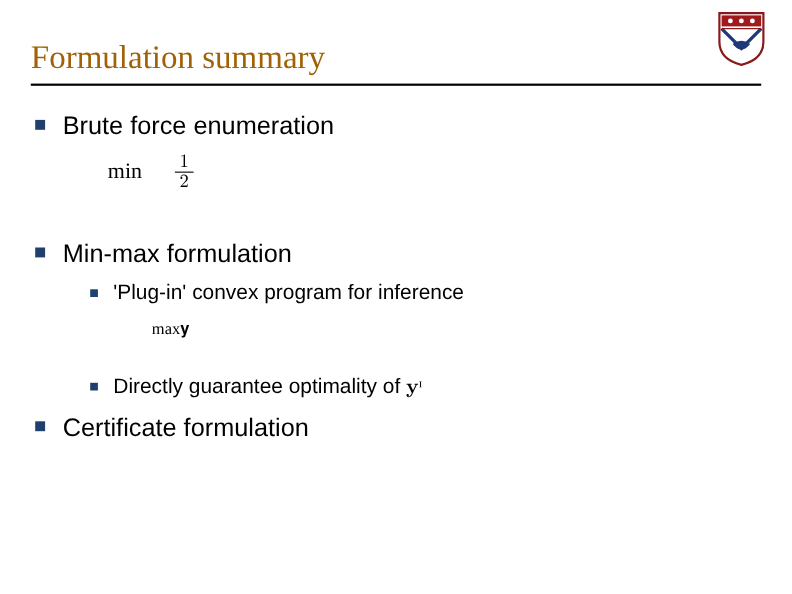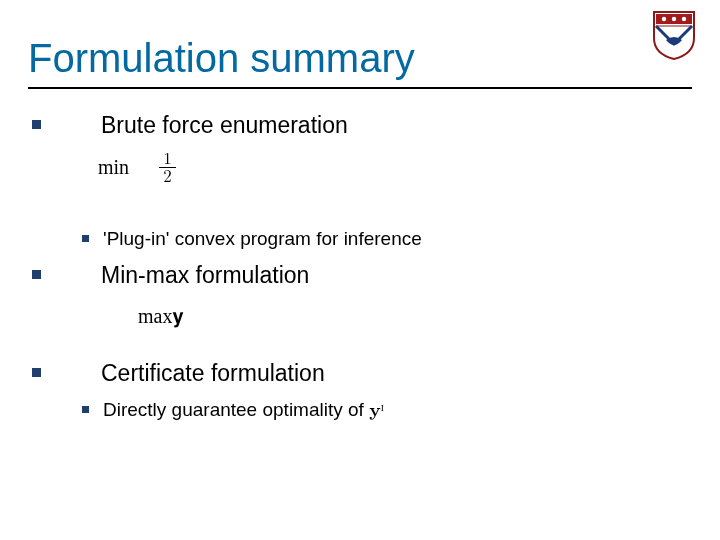--- a/index.html
+++ b/index.html
@@ -20,41 +20,42 @@
     padding: 36px 28px 20px 28px;
   }
   .logo {
     position: absolute;
     top: 10px;
     right: 24px;
     width: 44px;
     height: 50px;
   }
   .title {
-    font-size: 40px;
+    font-size: 30px;
     font-weight: 400;
-    color: #0369a1;
+    color: #a16207;
     margin: 0 0 6px 0;
+    font-family: Liberation Serif, serif;
   }
   .title-rule {
     border: none;
     border-top: 2px solid #000;
     margin: 0 0 22px 0;
   }
   .bullet-list {
     list-style: none;
     margin: 0;
     padding: 0;
   }
   .bullet-item {
     display: flex;
     align-items: flex-start;
     margin-bottom: 10px;
   }
-  .bullet-item.l1 { padding-left: 4px; gap: 44px; }
+  .bullet-item.l1 { padding-left: 4px; }
   .bullet-item.l2 { padding-left: 54px; }
   .sq {
     width: 9px;
     height: 9px;
     background: #1f3f6e;
     flex: 0 0 auto;
     margin-right: 16px;
   }
   .sq.l1 { margin-top: 9px; }
   .sq.l2 { width: 7px; height: 7px; margin-top: 8px; margin-right: 14px; }
@@ -119,46 +120,46 @@
           <span class="frac">
             <span class="num">1</span>
             <span class="den">2</span>
           </span>
         </div>
       </div>
     </li>
 
     <li class="gap-lg"></li>
 
+    <li class="bullet-item l1">
+      <span class="sq l1"></span>
+      <span class="txt l1">Min-max formulation</span>
+    </li>
+
     <li class="bullet-item l2">
       <span class="sq l2"></span>
       <span class="txt l2">'Plug-in' convex program for inference</span>
     </li>
 
-    <li class="bullet-item l1">
-      <span class="sq l1"></span>
-      <span class="txt l1">Min-max formulation</span>
-    </li>
-
     <li>
       <div class="math-block" style="padding-left:110px; margin:6px 0 26px 0;">
         <div class="row">
-          <span style="font-family:Verdana; font-size:20px;">max𝐲</span>
+          <span style="font-family:Verdana; font-size:15px;">max𝐲</span>
         </div>
       </div>
-    </li>
-
-    <li class="bullet-item l1">
-      <span class="sq l1"></span>
-      <span class="txt l1">Certificate formulation</span>
     </li>
 
     <li class="bullet-item l2">
       <span class="sq l2"></span>
       <span class="txt l2">
         <span>Directly guarantee optimality of </span>
         <span class="math-inline">𝐲ᶦ</span>
       </span>
     </li>
 
+    <li class="bullet-item l1">
+      <span class="sq l1"></span>
+      <span class="txt l1">Certificate formulation</span>
+    </li>
+
   </ul>
 
 </div>
 
 </body></html>

